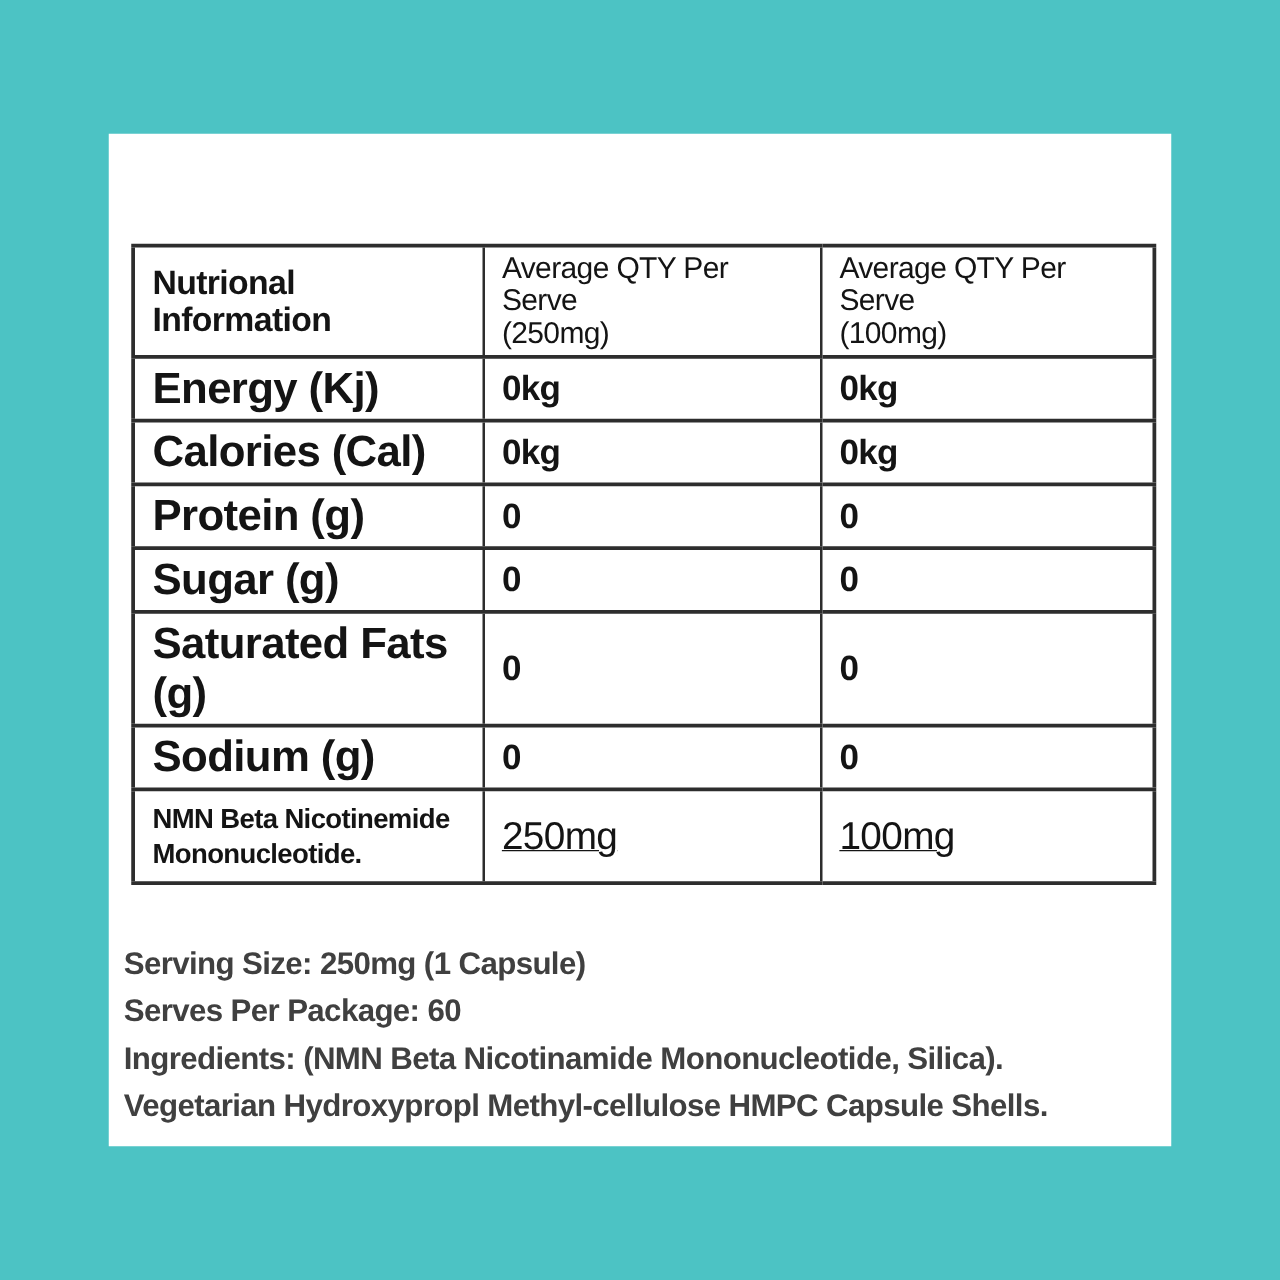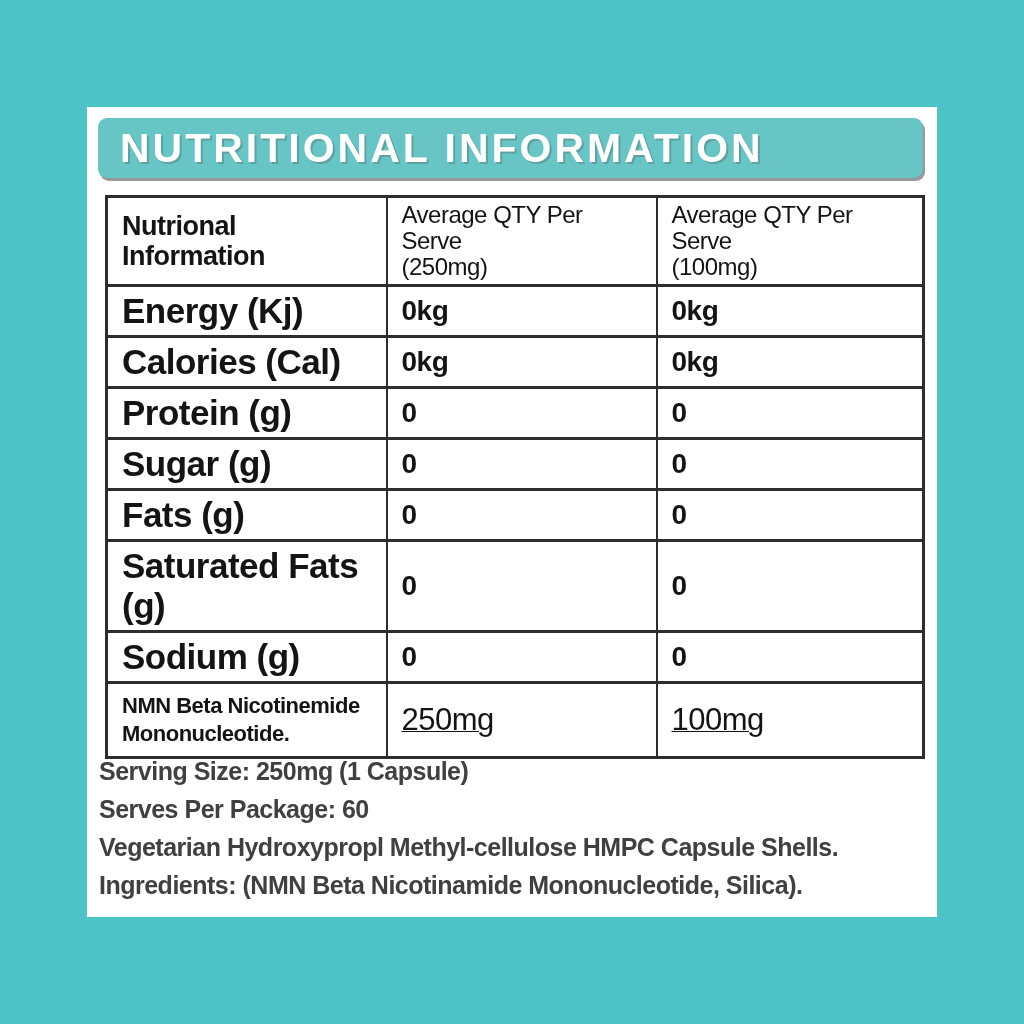--- a/index.html
+++ b/index.html
@@ -90,23 +90,20 @@
     line-height: 38px;
     white-space: nowrap;
   }
 </style>
 </head>
 <body>
 
 <div class="canvas">
   <div class="card">
 
-    <div class="title-bar">
-      <span class="title-bar-label">NUTRITIONAL INFORMATION</span>
-    </div>
 
     <table class="nutrition">
       <colgroup>
         <col style="width:280px">
         <col style="width:270px">
         <col style="width:267px">
       </colgroup>
       <tbody>
           <tr class="r-head">
         <th class="col1-head">Nutrional Information</th>
@@ -133,25 +130,20 @@
         <td class="row-label">Protein (g)</td>
         <td class="row-value">0</td>
         <td class="row-value">0</td>
       </tr>
       <tr class="r-data">
         <td class="row-label">Sugar (g)</td>
         <td class="row-value">0</td>
         <td class="row-value">0</td>
       </tr>
       <tr class="r-data">
-        <td class="row-label">Fats (g)</td>
-        <td class="row-value">0</td>
-        <td class="row-value">0</td>
-      </tr>
-      <tr class="r-data">
         <td class="row-label">Saturated Fats (g)</td>
         <td class="row-value">0</td>
         <td class="row-value">0</td>
       </tr>
       <tr class="r-data">
         <td class="row-label">Sodium (g)</td>
         <td class="row-value">0</td>
         <td class="row-value">0</td>
       </tr>
       <tr class="r-nmn">
@@ -165,18 +157,18 @@
         <td class="nmn-value-cell">
           <span class="nmn-value">100mg</span>
         </td>
       </tr>
     </tbody>
       </table>
 
     <div class="footer">
       <div class="footer-line">Serving Size: 250mg (1 Capsule)</div>
       <div class="footer-line">Serves Per Package: 60</div>
+      <div class="footer-line">Ingredients: (NMN Beta Nicotinamide Mononucleotide, Silica).</div>
       <div class="footer-line">Vegetarian Hydroxypropl Methyl-cellulose HMPC Capsule Shells.</div>
-      <div class="footer-line">Ingredients: (NMN Beta Nicotinamide Mononucleotide, Silica).</div>
     </div>
 
   </div>
 </div>
 
 </body></html>

